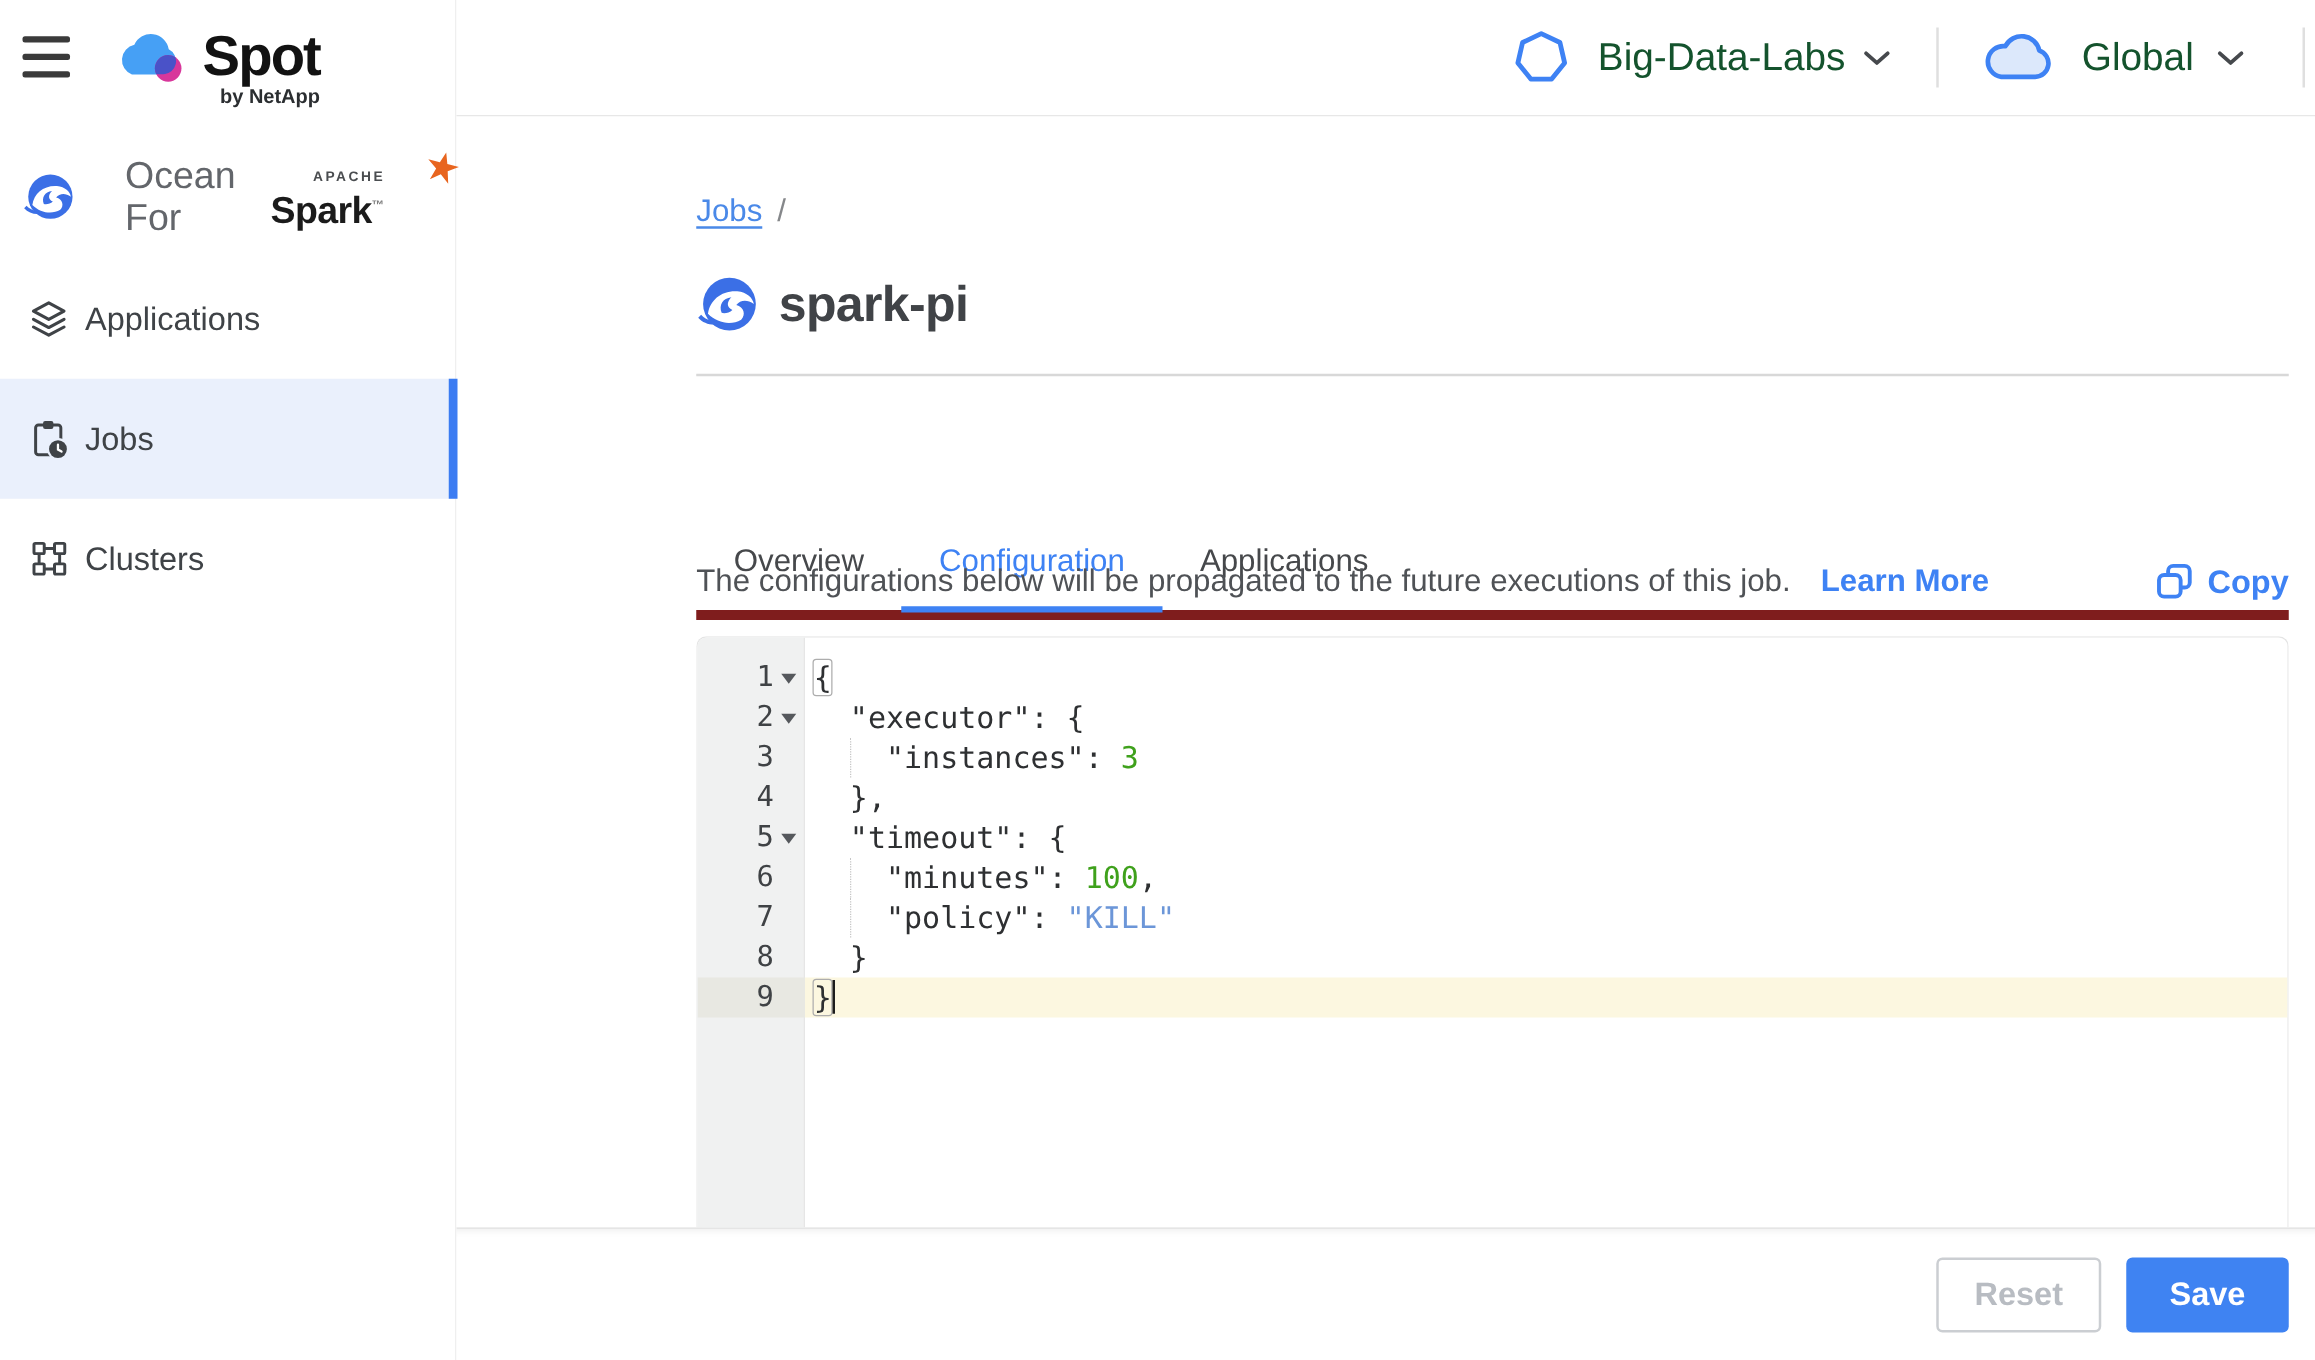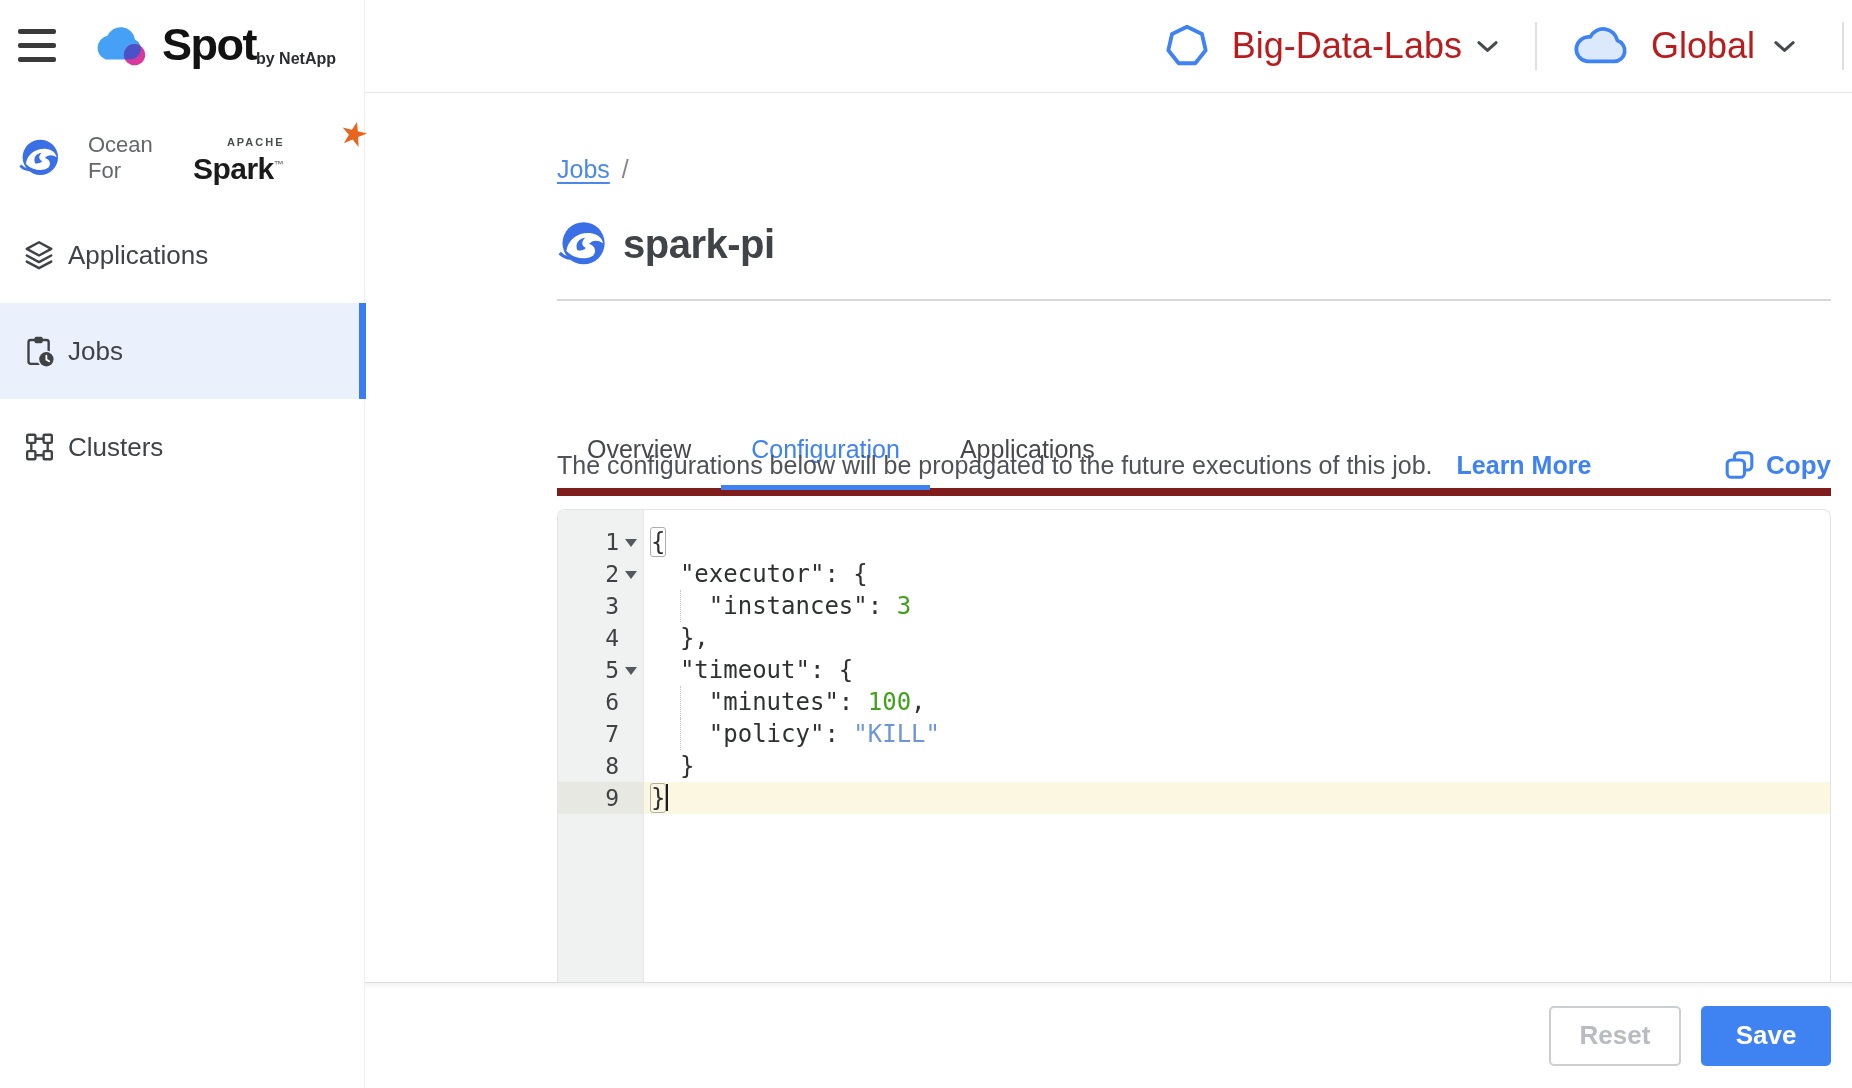--- a/index.html
+++ b/index.html
@@ -12,42 +12,42 @@
   html,body{width:1852px;height:1088px;overflow:hidden;background:#fff;
     font-family:"Liberation Sans",sans-serif;color:#3F4347;}
   .app{position:relative;width:1852px;height:1088px;background:#fff}
 
   
   .sidebar{position:absolute;left:0;top:0;width:365px;height:1088px;background:#fff;
     border-right:1px solid #EFEFEF;z-index:3}
   .hamburger{position:absolute;left:18px;top:29px;width:38px;height:34px;background:none;border:none;cursor:pointer}
   .hamburger span{display:block;width:38px;height:5px;background:#3A3A3A;border-radius:2px;margin-bottom:9px}
   .brand{position:absolute;left:92px;top:22px;display:flex;align-items:flex-start}
-  .brand-text{margin-left:12px;display:flex;align-items:flex-end}
+  .brand-text{margin-left:12px;display:flex;flex-direction:column;align-items:flex-end}
   .brand-name{font-size:45px;line-height:46px;font-weight:800;color:#121212;letter-spacing:-1.5px}
   .brand-byline{font-size:16px;font-weight:600;color:#2B2E31;margin-top:1px}
   .product-row{position:absolute;left:18px;top:132px;height:52px;display:flex;align-items:center;cursor:pointer}
-  .product-label{margin-left:28px;font-size:22px;color:#63666B}
+  .product-label{margin-left:40px;font-size:30px;color:#63666B}
   .apache-block{margin-left:24px;position:relative;padding-right:26px}
   .apache-top{font-size:11px;letter-spacing:2px;color:#4A4D50;font-weight:700;margin-left:34px;line-height:11px}
   .apache-word{font-size:30px;font-weight:700;color:#1B1B1B;letter-spacing:-0.5px;line-height:30px}
   .apache-star{position:absolute;right:-4px;top:-12px;transform:rotate(14deg)}
   .apache-tm{font-size:10px;color:#7a7a7a;vertical-align:super}
   .nav{position:absolute;left:0;top:207px;width:365px}
   .nav-item{position:relative;display:flex;align-items:center;height:96px;padding-left:22px;cursor:pointer}
   .nav-item .nicon{width:34px;display:flex;justify-content:center}
   .nav-item .nlabel{margin-left:12px;font-size:26px;color:#3F4347}
   .nav-item.active{background:var(--sidebar_active_bg)}
   .nav-item.active::after{content:"";position:absolute;right:-1px;top:0;bottom:0;width:7px;background:var(--sidebar_active_bar)}
 
   
   .topbar{position:absolute;left:365px;top:0;right:0;height:93px;background:#fff;
     border-bottom:1px solid #E7E7E7;display:flex;align-items:center;justify-content:flex-end;padding-right:8px;z-index:2}
   .switch{display:flex;align-items:center;cursor:pointer}
-  .switch .slabel{font-size:36px;color:#b91c1c}
+  .switch .slabel{font-size:31px;color:#14532d}
   .org .slabel{margin:0 14px 0 22px}
   .scope .slabel{margin:0 18px 0 20px}
   .vdiv{width:2px;height:48px;background:#DFDFDF;margin:0 36px}
   .vdiv.end{margin:0 0 0 46px}
 
   
   .main{position:absolute;left:365px;top:93px;right:0;bottom:106px;background:#fff;z-index:1}
   .content{position:absolute;left:192px;top:0;width:1274px;height:100%}
   .breadcrumb{position:absolute;left:0;top:62px;font-size:25px}
   .breadcrumb a{color:#4A89E8;text-decoration:underline;text-underline-offset:4px;cursor:pointer}

